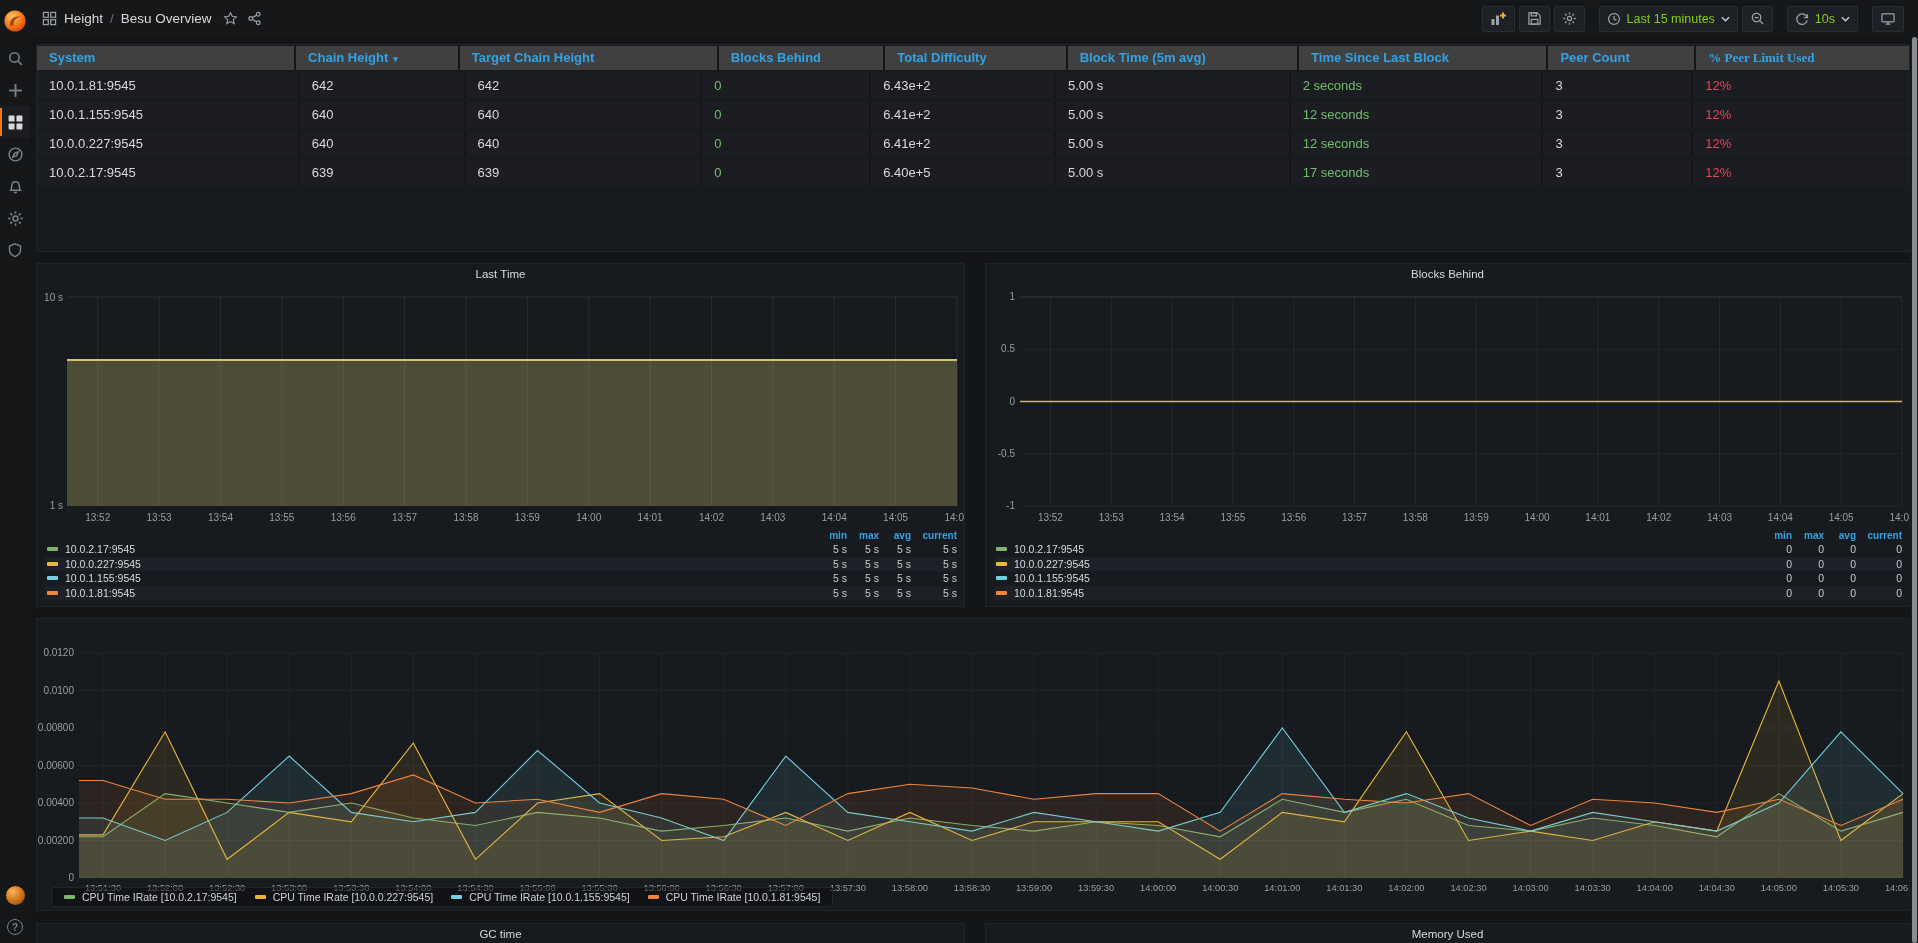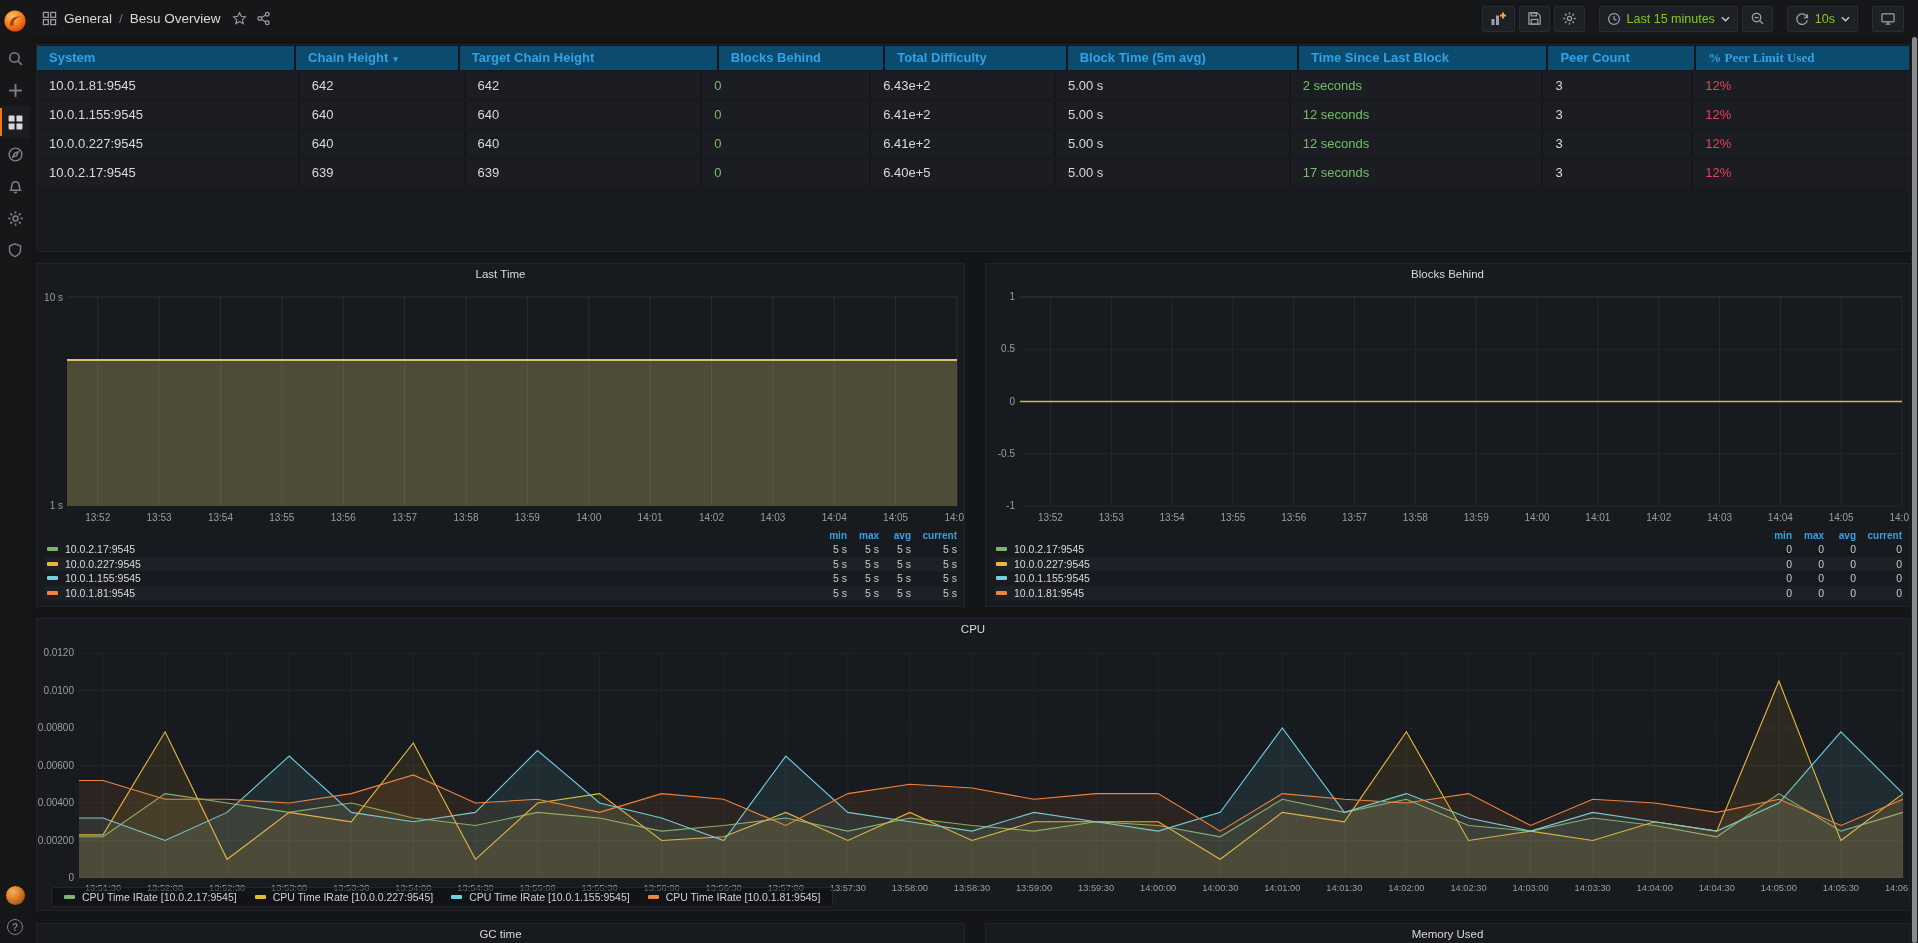--- a/index.html
+++ b/index.html
@@ -43,21 +43,21 @@
   .panel-title{height:20px;display:flex;align-items:center;justify-content:center;
                color:#d8d9da;font-size:11.5px;cursor:pointer;}
   #panel-overview{left:36px;top:44px;width:1874px;height:208px;}
   #panel-blocktime{left:36px;top:263px;width:929px;height:344px;}
   #panel-blocksbehind{left:985px;top:263px;width:925px;height:344px;}
   #panel-cpu{left:36px;top:618px;width:1874px;height:293px;}
   #panel-gctime{left:36px;top:923px;width:929px;height:60px;}
   #panel-memory{left:985px;top:923px;width:925px;height:60px;}
 
   
-  .t-head{display:flex;background:#0c4a6e;height:24px;margin-top:1px;}
+  .t-head{display:flex;background:#404040;height:24px;margin-top:1px;}
   .t-hcell{font-size:13px;font-weight:bold;color:#33a2e5;line-height:24px;padding-left:12px;
            border-right:2px solid #14161a;white-space:nowrap;overflow:hidden;cursor:pointer;}
   .t-hcell:last-child{border-right:none;}
   .sort-caret{font-size:9px;margin-left:5px;}
   .t-row{display:flex;background:#1b1d22;height:26px;margin-top:3px;}
   .t-cell{font-size:13px;color:#d8d9da;line-height:26px;padding-left:12px;
           border-right:2px solid #14161a;white-space:nowrap;overflow:hidden;}
   .t-cell:last-child{border-right:none;}
   .c-green{color:#73bf69;}
   .c-red{color:#e0455a;}
@@ -183,21 +183,21 @@
   <div class="navbar">
     <div class="crumbs">
       <span class="nav-icon">
         <svg width="15" height="15" viewBox="0 0 16 16" fill="none" stroke="currentColor" stroke-width="1.3">
             <rect x="1.5" y="1.5" width="5.2" height="5.2"></rect>
             <rect x="9.3" y="1.5" width="5.2" height="5.2"></rect>
             <rect x="1.5" y="9.3" width="5.2" height="5.2"></rect>
             <rect x="9.3" y="9.3" width="5.2" height="5.2"></rect>
           </svg>
       </span>
-      <span>General</span>
+      <span>Height</span>
       <span class="crumb-sep">/</span>
       <span>Besu Overview</span>
       <span class="nav-icon" style="margin-left:4px;">
         <svg width="15" height="15" viewBox="0 0 16 16" fill="none" stroke="currentColor" stroke-width="1.2">
             <polygon points="8,1.8 9.9,5.7 14.2,6.2 11,9.2 11.9,13.5 8,11.3 4.1,13.5 5,9.2 1.8,6.2 6.1,5.7"></polygon>
           </svg>
       </span>
       <span class="nav-icon" style="margin-left:2px;">
         <svg width="15" height="15" viewBox="0 0 16 16" fill="none" stroke="currentColor" stroke-width="1.3">
             <circle cx="12" cy="3.5" r="2"></circle>
@@ -528,21 +528,20 @@
           <span class="lg-fill"></span>
           <span class="lg-stat">0</span>
           <span class="lg-stat">0</span>
           <span class="lg-stat">0</span>
           <span class="lg-stat w-cur">0</span>
         </div>
       </div>
   </div>
 
   <div class="panel" id="panel-cpu">
-    <div class="panel-title">CPU</div>
     <svg class="chart-svg" id="cpu-svg" width="1872" height="258">
         <line x1="42" y1="14" x2="1866" y2="14" stroke="#212428"></line>
         <text x="37" y="17" text-anchor="end" class="tick">0.0120</text>
         <line x1="42" y1="51.5" x2="1866" y2="51.5" stroke="#212428"></line>
         <text x="37" y="54.5" text-anchor="end" class="tick">0.0100</text>
         <line x1="42" y1="89" x2="1866" y2="89" stroke="#212428"></line>
         <text x="37" y="92" text-anchor="end" class="tick">0.00800</text>
         <line x1="42" y1="126.5" x2="1866" y2="126.5" stroke="#212428"></line>
         <text x="37" y="129.5" text-anchor="end" class="tick">0.00600</text>
         <line x1="42" y1="164" x2="1866" y2="164" stroke="#212428"></line>

